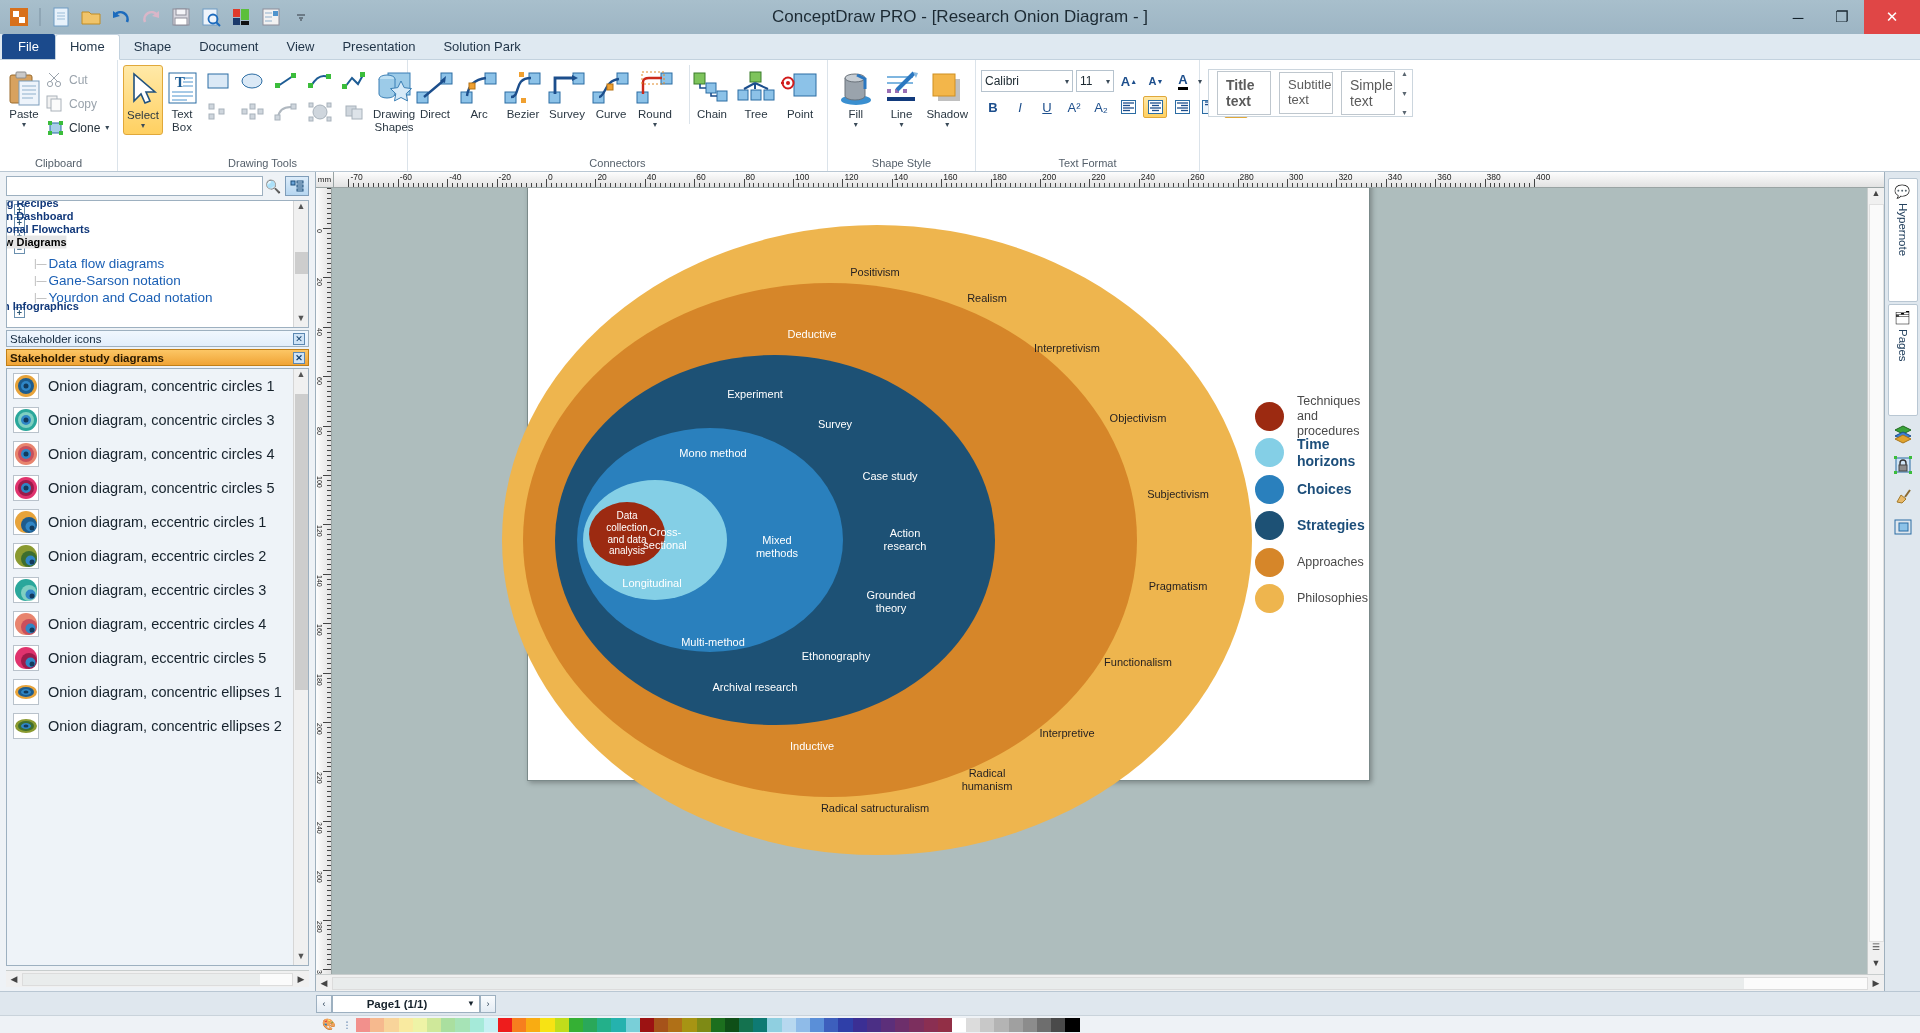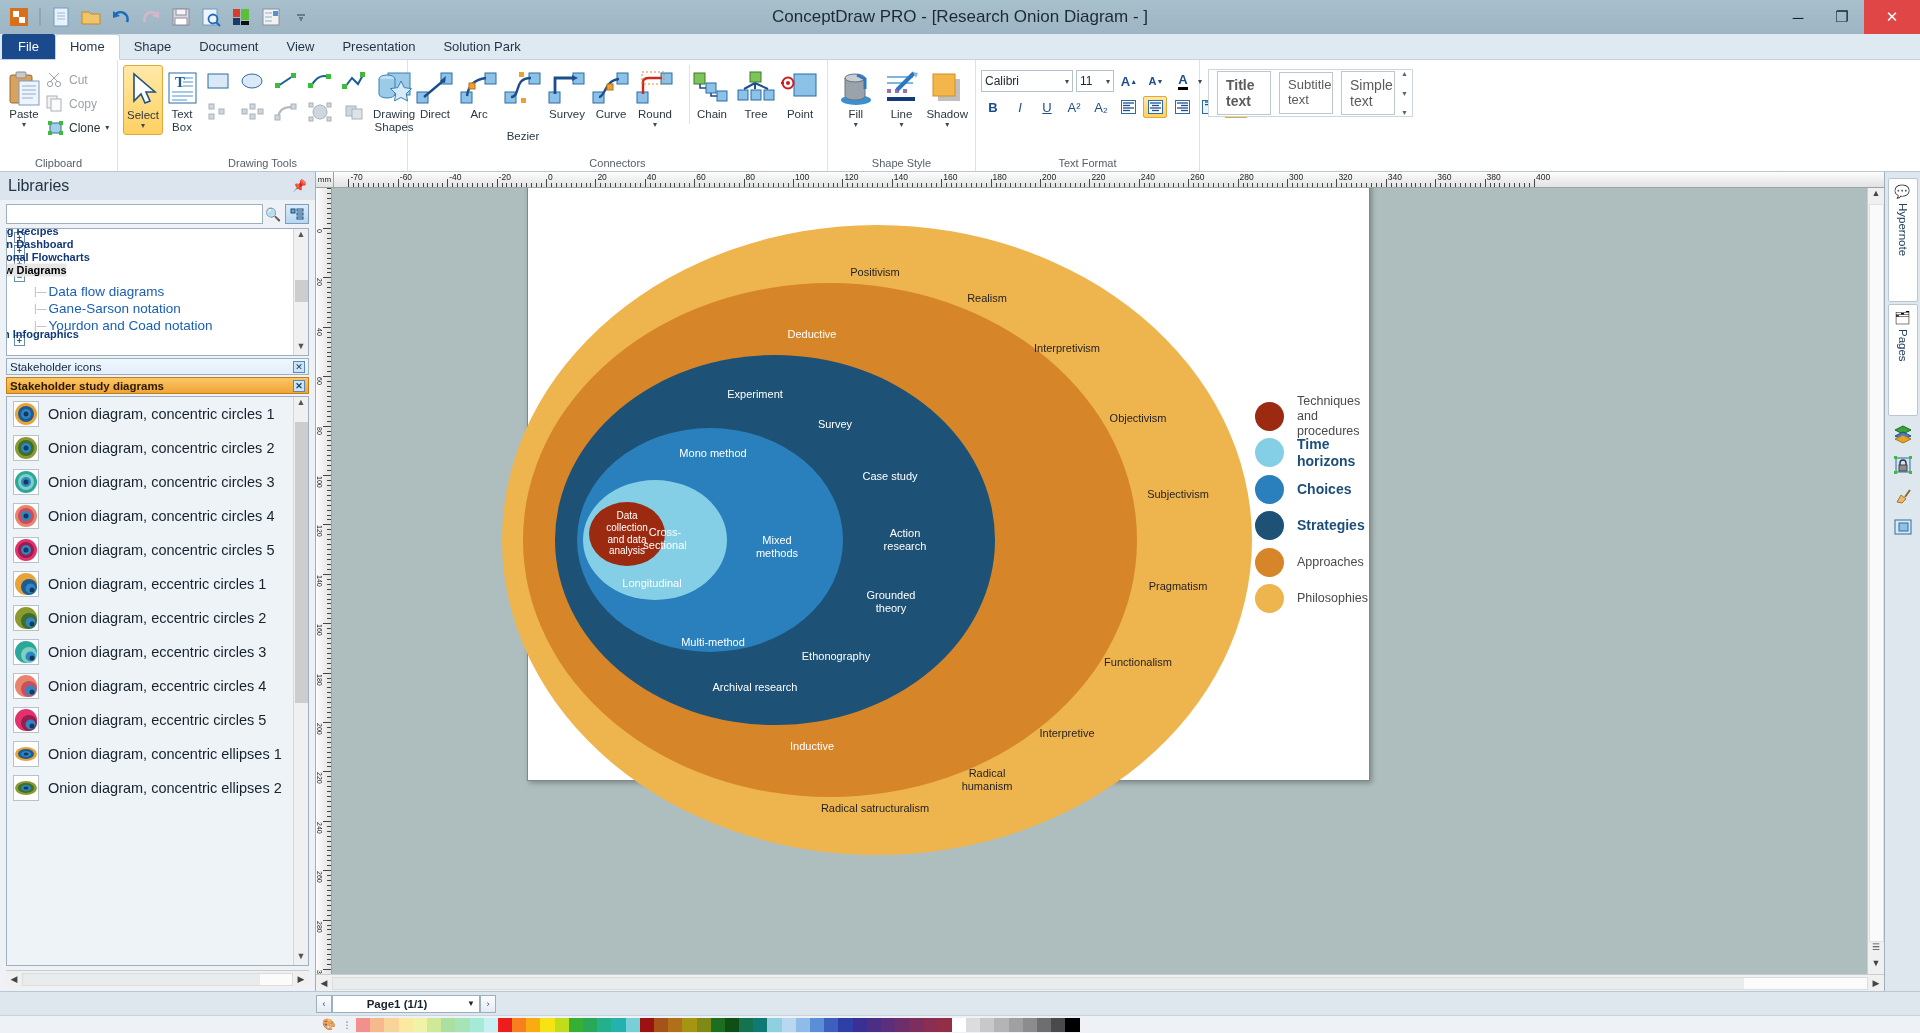--- a/index.html
+++ b/index.html
@@ -467,21 +467,21 @@
           <div class="gl">
             <svg width="40" height="36">
               <rect x="2" y="22" width="11" height="11" fill="#8cc2e8" stroke="#2b6ca3"></rect>
               <rect x="26" y="3" width="11" height="11" fill="#8cc2e8" stroke="#2b6ca3"></rect>
               <path d="M8 26 Q10 10 27 8" fill="none" stroke="#1c4e8c" stroke-width="2.4"></path>
               <rect x="10" y="13" width="6" height="6" fill="#f0a030" stroke="#b57214"></rect>
             </svg>
           </div>
           <span>Arc</span>
         </div>
-        <div class="bigbtn" style="width: 45px; gap: 22px;">
+        <div class="bigbtn" style="width: 45px;">
           <div class="gl">
             <svg width="40" height="36">
               <rect x="2" y="22" width="11" height="11" fill="#8cc2e8" stroke="#2b6ca3"></rect>
               <rect x="26" y="3" width="11" height="11" fill="#8cc2e8" stroke="#2b6ca3"></rect>
               <path d="M8 27 C18 27 10 8 28 8" fill="none" stroke="#1c4e8c" stroke-width="2.4"></path>
               <rect x="16" y="2" width="5" height="5" fill="#f0a030"></rect>
               <rect x="18" y="28" width="5" height="5" fill="#f0a030"></rect>
             </svg>
           </div>
           <span>Bezier</span>
@@ -735,24 +735,20 @@
         </div>
       </div>
     </div>
     <div class="grp-title">&nbsp;</div>
   </div>
 </div>
 
 <div class="main">
 
   <div class="libs">
-    <div class="libs-hd">
-      <span>Libraries</span>
-      <span class="pin">📌</span>
-    </div>
     <div class="libs-search">
       <input placeholder="" style="">
       <span style="font-size:13px;color:#24526f">🔍</span>
       <div class="sq-btn">
         <svg width="14" height="12">
             <g stroke="#1c4e7a" fill="none">
               <rect x="1" y="1" width="4" height="4" fill="#6ba3d6"></rect>
               <rect x="7" y="1" width="6" height="2"></rect>
               <rect x="7" y="5" width="6" height="2"></rect>
               <rect x="7" y="9" width="6" height="2"></rect>
@@ -817,31 +813,20 @@
           <div class="sitem">
             <span class="sthumb">
               <svg width="24" height="24">
                 <circle cx="12" cy="12" r="11" fill="#e7a33a"></circle>
                 <circle cx="12" cy="12" r="8" fill="#1d5c8e"></circle>
                 <circle cx="12" cy="12" r="5" fill="#2f86c6"></circle>
                 <circle cx="12" cy="12" r="2.5" fill="#123a5c"></circle>
               </svg>
             </span>
             <span>Onion diagram, concentric circles 1</span>
-          </div>
-          <div class="sitem">
-            <span class="sthumb">
-              <svg width="24" height="24">
-                <circle cx="12" cy="12" r="11" fill="#8a9a30"></circle>
-                <circle cx="12" cy="12" r="8" fill="#3d6e2e"></circle>
-                <circle cx="12" cy="12" r="5" fill="#2f86c6"></circle>
-                <circle cx="12" cy="12" r="2.5" fill="#123a5c"></circle>
-              </svg>
-            </span>
-            <span>Onion diagram, concentric circles 2</span>
           </div>
           <div class="sitem">
             <span class="sthumb">
               <svg width="24" height="24">
                 <circle cx="12" cy="12" r="11" fill="#2aa79b"></circle>
                 <circle cx="12" cy="12" r="8" fill="#7fcfc1"></circle>
                 <circle cx="12" cy="12" r="5" fill="#2f86c6"></circle>
                 <circle cx="12" cy="12" r="2.5" fill="#123a5c"></circle>
               </svg>
             </span>

